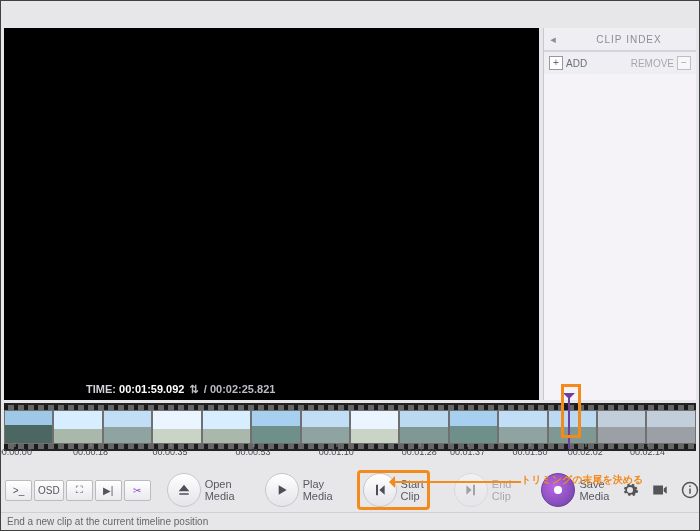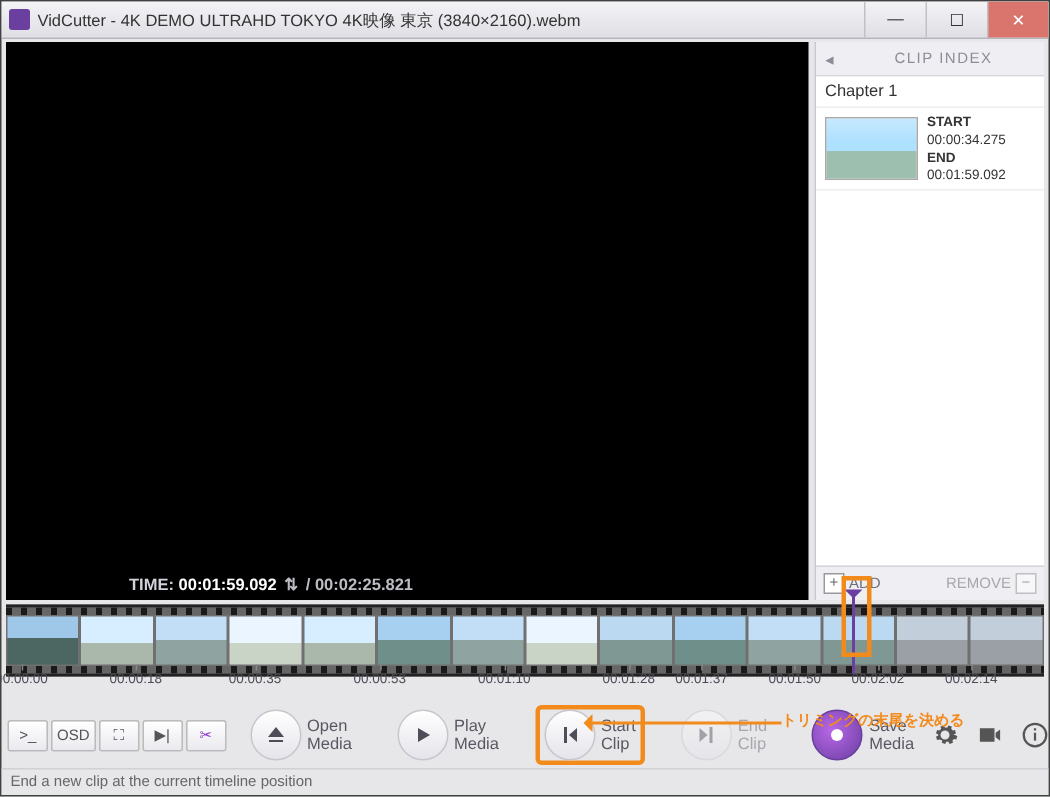--- a/index.html
+++ b/index.html
@@ -77,29 +77,20 @@
   .annot{position:absolute;color:#f28a1c;font-size:10px;font-weight:bold;pointer-events:none;}
   .annot-box{position:absolute;border:3px solid #f28a1c;pointer-events:none;}
   .arrow{position:absolute;height:2px;background:#f28a1c;pointer-events:none;}
   .arrow::before{content:"";position:absolute;left:-8px;top:-5px;border:6px solid transparent;border-right-color:#f28a1c;}
 </style>
 </head>
 <body>
 
 <div class="window">
 
-  <div class="titlebar">
-    <div class="title-icon"></div>
-    <div class="title-text">VidCutter - 4K DEMO ULTRAHD TOKYO 4K映像 東京 (3840×2160).webm</div>
-    <div class="wbtns">
-      <div class="wbtn">—</div>
-      <div class="wbtn">☐</div>
-      <div class="wbtn close">✕</div>
-    </div>
-  </div>
 
   <div class="content">
     <div class="upper">
 
       <div class="video-wrap">
         <div class="video-area">
           <div class="video-status">
             <span>
               <span class="vs-label">TIME:</span>
               <span class="vs-val">00:01:59.092</span>
@@ -107,32 +98,20 @@
               <span class="vs-sep">/ 00:02:25.821</span>
             </span>
           </div>
         </div>
       </div>
 
       <div class="side">
         <div class="side-head">
           <div class="tog">◂</div>
           <div class="lbl">CLIP INDEX</div>
-        </div>
-        <div class="clip-list">
-          <div class="chapter-title">Chapter 1</div>
-          <div class="clip">
-            <div class="thumbA"></div>
-            <div class="clip-info">
-              <b>START</b>
-              <span>00:00:34.275</span>
-              <b>END</b>
-              <span>00:01:59.092</span>
-            </div>
-          </div>
         </div>
         <div class="add-remove">
           <div class="ar-btn">
             <span class="ar-sq">+</span>
             <span>ADD</span>
           </div>
           <div class="ar-btn remove">
             <span>REMOVE</span>
             <span class="ar-sq">−</span>
           </div>

